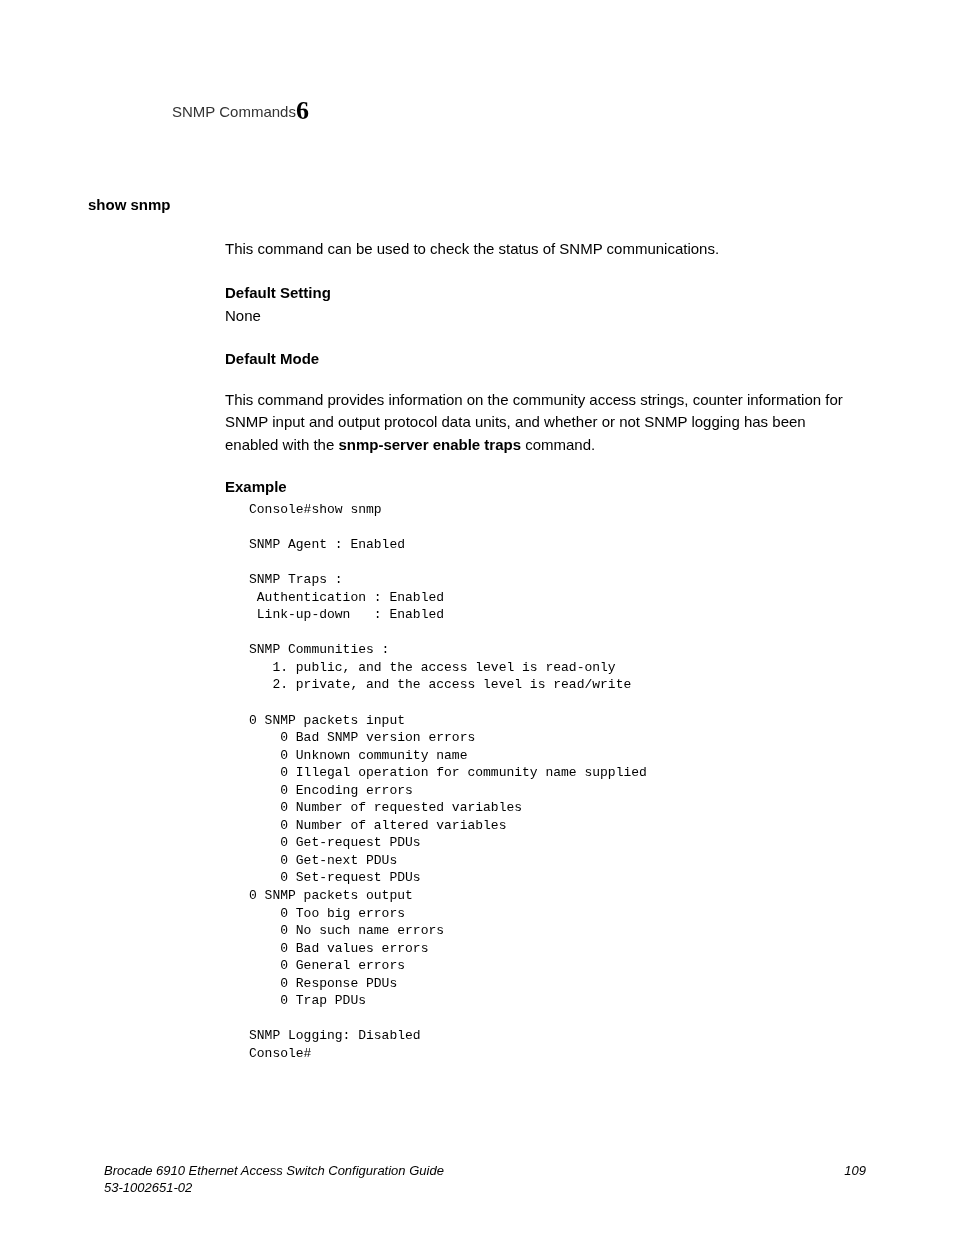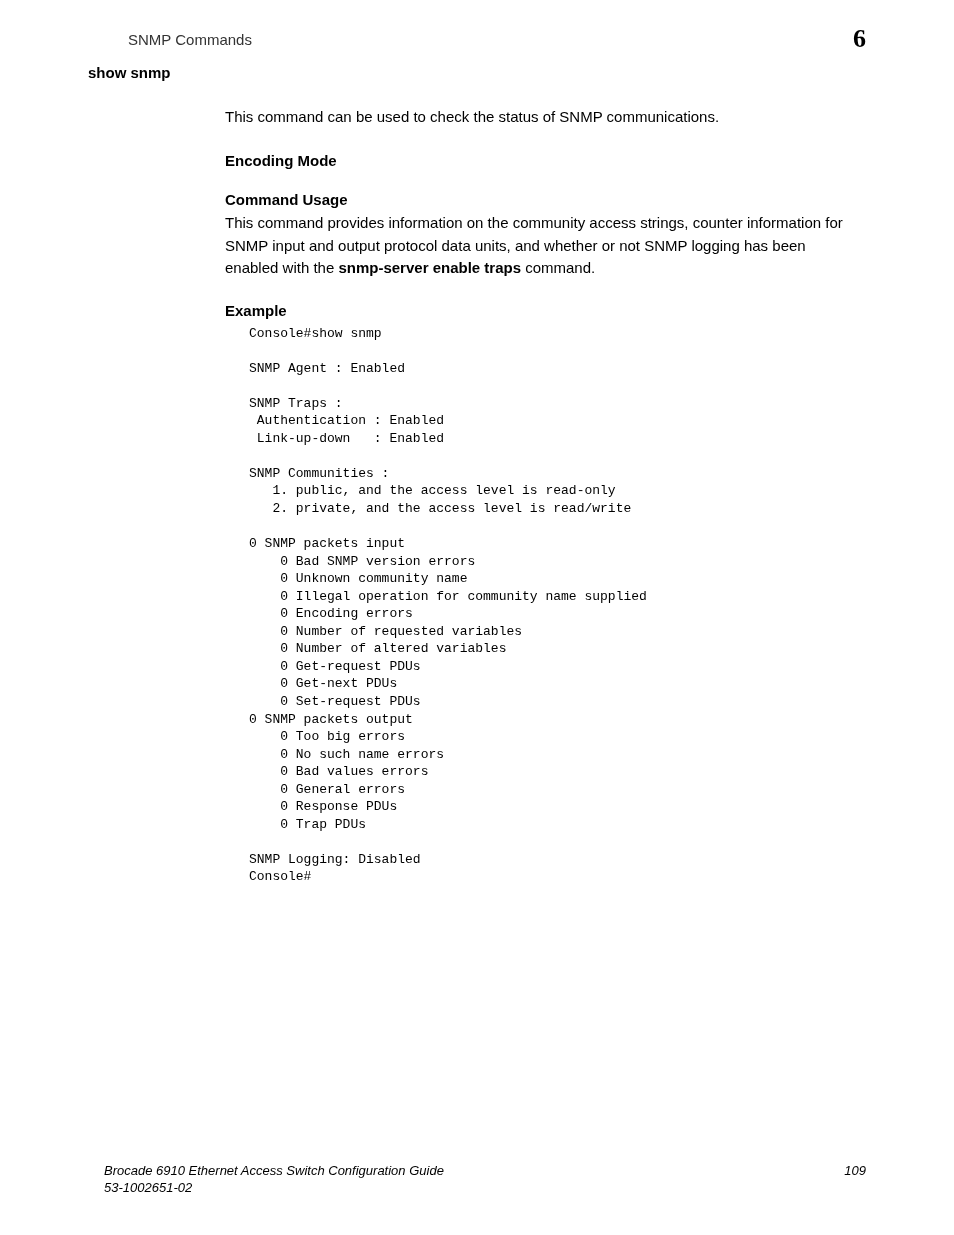--- a/index.html
+++ b/index.html
@@ -10,37 +10,38 @@
     body {
       font-family: Arial, Helvetica, sans-serif;
       background: #fff;
       width: 954px;
       height: 1235px;
       position: relative;
       color: #000;
     }
     .header {
       display: flex;
-      justify-content: space-between;
       align-items: center;
-      padding: 24px 88px 10px 128px;
+      padding: 96px 88px 10px 128px;
+      margin-left: 44px;
     }
     .header-title {
       font-size: 15px;
       color: #333;
     }
     .chapter-number {
       font-size: 26px;
       font-weight: bold;
       font-family: Georgia, serif;
     }
     .section-heading {
       font-size: 15px;
       font-weight: bold;
       padding-left: 88px;
+      margin-top: 60px;
     }
     .content {
       padding-left: 225px;
       padding-right: 92px;
       margin-top: 25px;
     }
     .description {
       font-size: 15px;
       margin-bottom: 25px;
       line-height: 1.4;
@@ -92,27 +93,30 @@
 <div class="header">
   <span class="header-title">SNMP Commands</span>
   <span class="chapter-number">6</span>
 </div>
 
 <div class="section-heading">show snmp</div>
 
 <div class="content">
   <div class="description">This command can be used to check the status of SNMP communications.</div>
 
-
   <div class="subsection">
-    <div class="subsection-title">Encoding Mode</div>
+    <div class="subsection-title">Default Setting</div>
+    <div class="subsection-text">None</div>
   </div>
 
   <div class="subsection">
-    <div class="subsection-title">Command Usage</div>
+    <div class="subsection-title">Default Mode</div>
+  </div>
+
+  <div class="subsection">
     <div class="subsection-text">
       <span>This command provides information on the community access strings, counter information for SNMP input and output protocol data units, and whether or not SNMP logging has been enabled with the </span><span class="bold-inline">snmp-server enable traps</span><span> command.</span>
     </div>
   </div>
 
   <div class="subsection">
     <div class="subsection-title">Example</div>
     <div class="example-code">Console#show snmp
 
 SNMP Agent : Enabled

